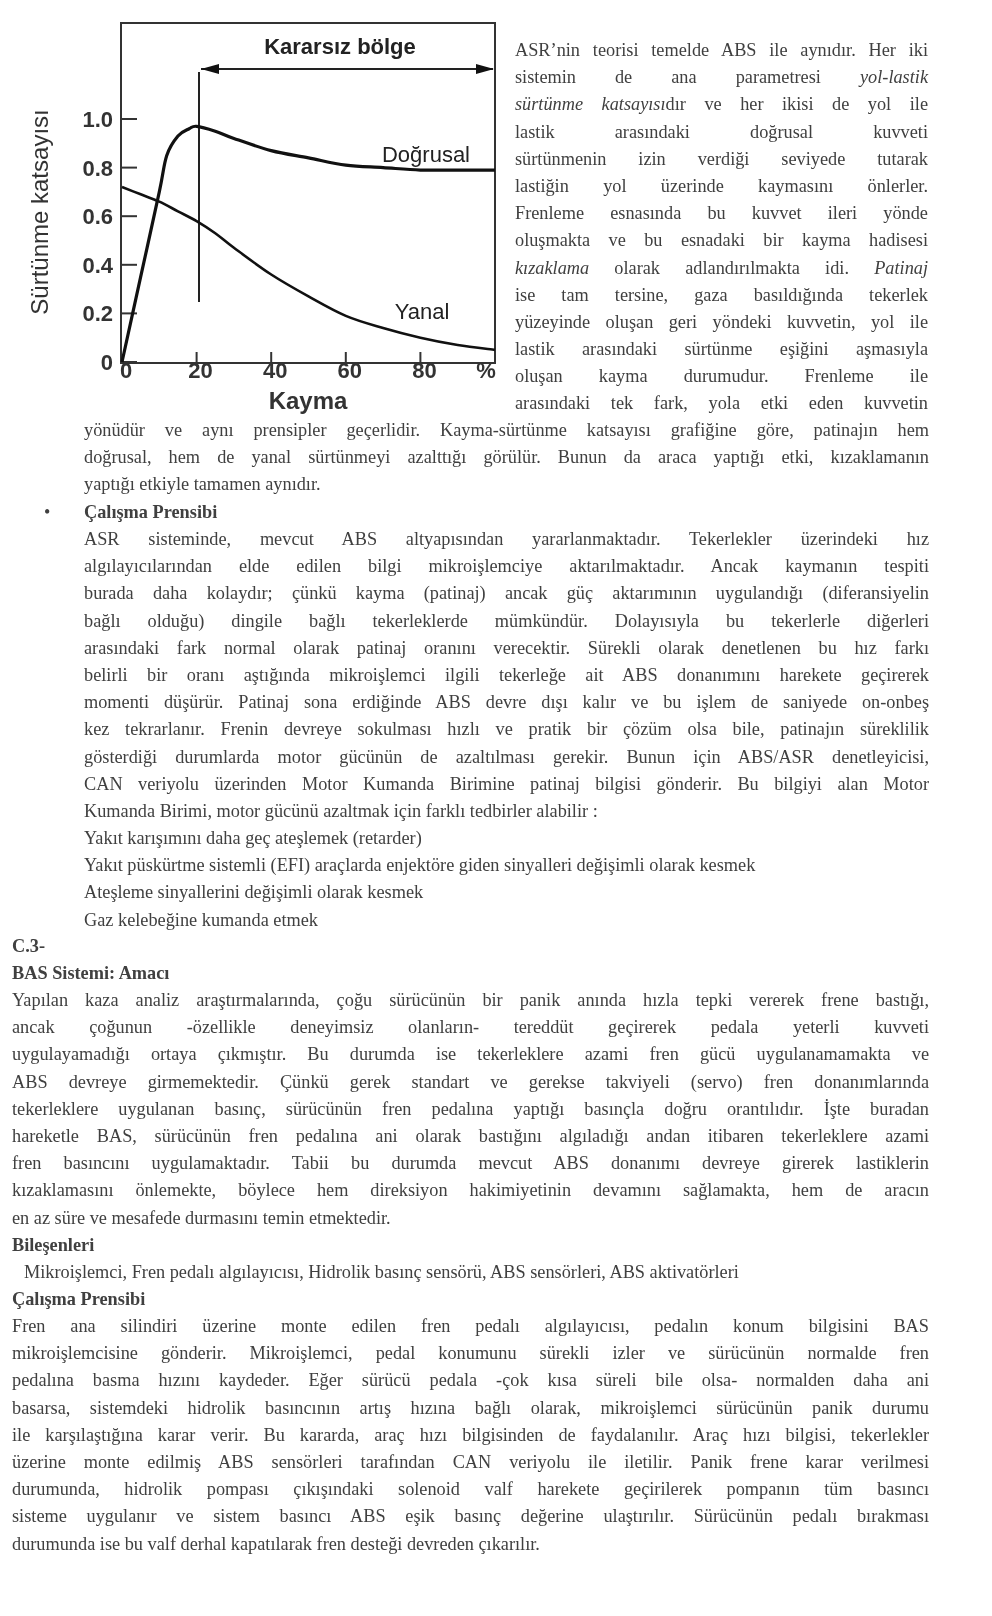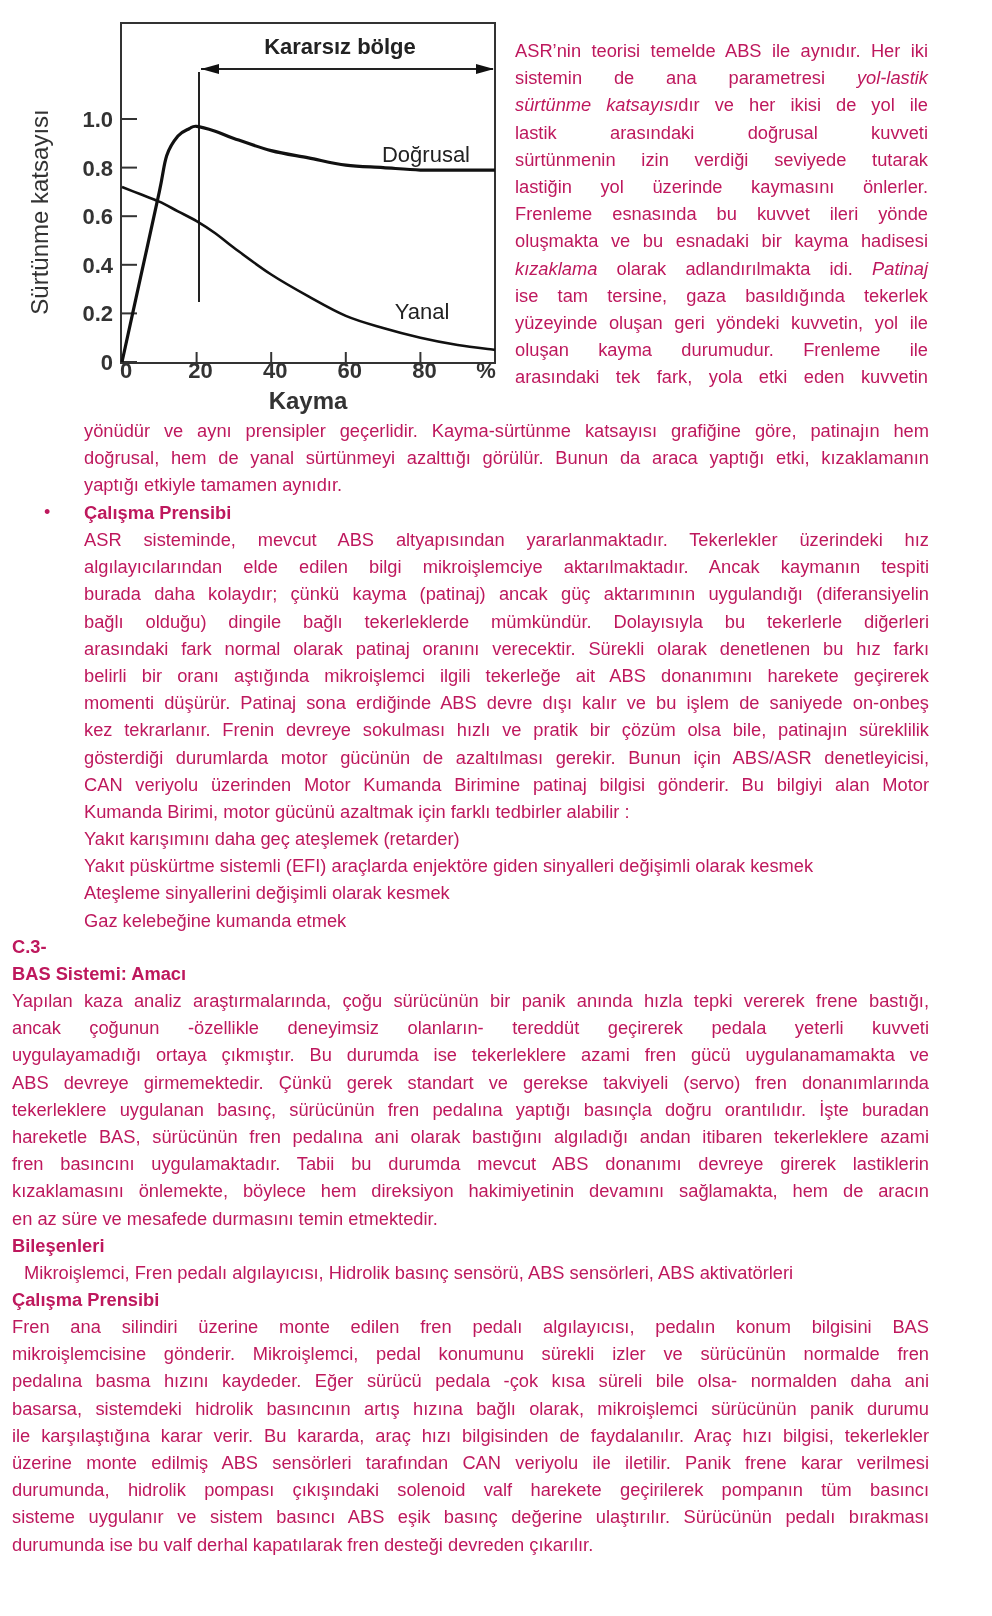--- a/index.html
+++ b/index.html
@@ -1,22 +1,22 @@
 <!DOCTYPE html>
 <html><head>
   <meta charset="utf-8">
   <style>
     html, body { margin: 0; padding: 0; background: #ffffff; }
     body { width: 992px; height: 1616px; position: relative; overflow: hidden;
            font-family: "Liberation Sans", sans-serif; color: #111; }
     .page { position: absolute; left: 0; top: 0; width: 840px; height: 1616px; }
     .figure { position: absolute; left: 18px; top: 10px; width: 490px; height: 420px; }
     .figure svg { width: 490px; height: 420px; display: block; }
-    .txt { position: absolute; font-family: Liberation Sans, sans-serif;
-           font-size: 18.3px; line-height: 27.2px; color: #be185d; }
+    .txt { position: absolute; font-family: Liberation Serif, serif;
+           font-size: 18.3px; line-height: 27.2px; color: #404040; }
     .line { display: block; white-space: nowrap; height: 27.2px; }
     .j { text-align: justify; text-align-last: justify; white-space: normal; }
     .b { font-weight: bold; }
     .i { font-style: italic; }
     .bullet { position: absolute; font-size: 18px; }
     .wm { position: absolute; left: 230px; top: 690px; width: 460px; height: 40px;
           transform: rotate(-34deg); transform-origin: left top;
           color: rgba(230,80,80,0.28); font-family: "Liberation Serif", serif;
           font-style: italic; font-weight: bold; font-size: 30px; letter-spacing: 2px;
           pointer-events: none; }
@@ -84,20 +84,21 @@
       <span class="line j"><span>sistemin de ana parametresi </span><span class="i">yol-lastik</span></span>
       <span class="line j"><span class="i">sürtünme katsayısı</span><span>dır ve her ikisi de yol ile</span></span>
       <span class="line j"><span>lastik arasındaki doğrusal kuvveti</span></span>
       <span class="line j"><span>sürtünmenin izin verdiği seviyede tutarak</span></span>
       <span class="line j"><span>lastiğin yol üzerinde kaymasını önlerler.</span></span>
       <span class="line j"><span>Frenleme esnasında bu kuvvet ileri yönde</span></span>
       <span class="line j"><span>oluşmakta ve bu esnadaki bir kayma hadisesi</span></span>
       <span class="line j"><span class="i">kızaklama</span><span> olarak adlandırılmakta idi. </span><span class="i">Patinaj</span></span>
       <span class="line j"><span>ise tam tersine, gaza basıldığında tekerlek</span></span>
       <span class="line j"><span>yüzeyinde oluşan geri yöndeki kuvvetin, yol ile</span></span>
+      <span class="line j"><span>lastik arasındaki sürtünme eşiğini aşmasıyla</span></span>
       <span class="line j"><span>oluşan kayma durumudur. Frenleme ile</span></span>
       <span class="line j"><span>arasındaki tek fark, yola etki eden kuvvetin</span></span>
     </div>
 
   <div class="txt" style="left:84px; top:417px; width:845px;">
     <span class="line j">yönüdür ve aynı prensipler geçerlidir. Kayma-sürtünme katsayısı grafiğine göre, patinajın hem</span>
     <span class="line j">doğrusal, hem de yanal sürtünmeyi azalttığı görülür. Bunun da araca yaptığı etki, kızaklamanın</span>
     <span class="line">yaptığı etkiyle  tamamen aynıdır.</span>
   </div>
 

